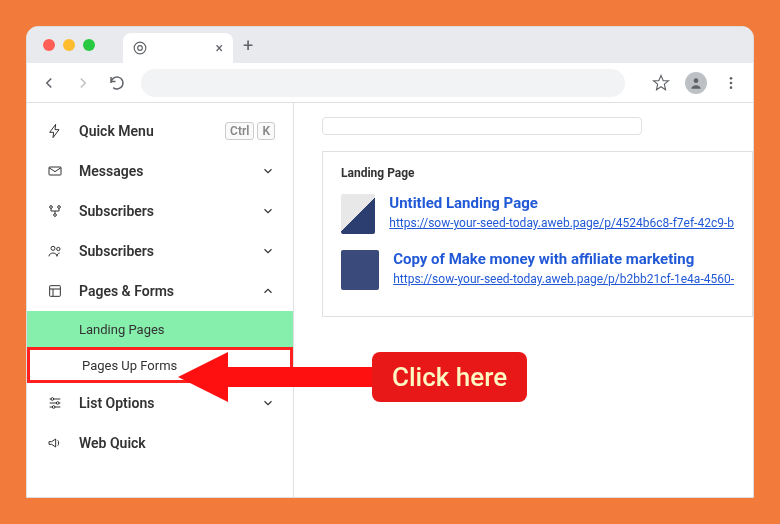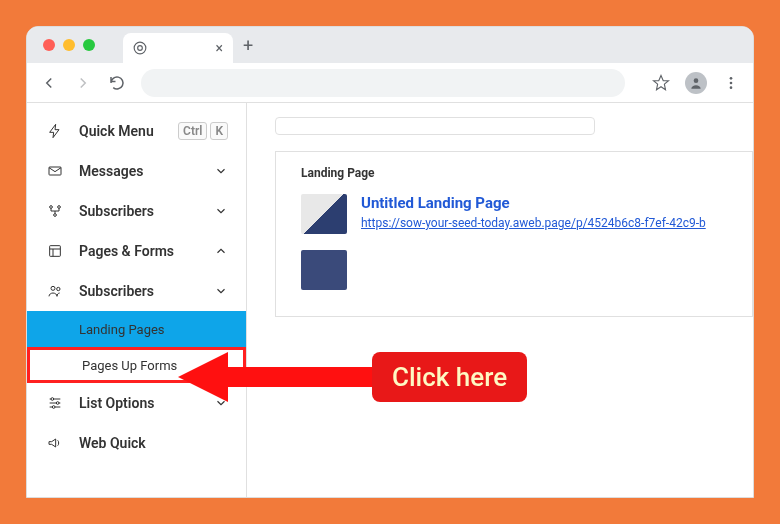--- a/index.html
+++ b/index.html
@@ -13,32 +13,32 @@
     .tab-strip { display:flex; align-items:center; margin-left:20px; height:100%; }
     .tab { background:#fff; height:30px; width:110px; border-radius:8px 8px 0 0; margin-top:6px; display:flex; align-items:center; padding:0 10px; gap:8px; }
     .tab-close { margin-left:auto; font-size:14px; color:#5f6368; cursor:pointer; }
     .new-tab { margin-left:10px; color:#5f6368; font-size:18px; cursor:pointer; }
     .addrbar { height:40px; display:flex; align-items:center; padding:0 12px; gap:14px; background:#fff; border-bottom:1px solid #e0e0e0; }
     .nav-icon { color:#5f6368; display:flex; align-items:center; justify-content:center; width:20px; height:20px; }
     .omnibox { flex:1; height:28px; background:#f1f3f4; border-radius:14px; }
     .addr-right { display:flex; align-items:center; gap:14px; margin-left:12px; }
     .avatar { width:22px; height:22px; border-radius:50%; background:#bdc1c6; display:flex; align-items:center; justify-content:center; }
     .content { display:flex; height:calc(100% - 76px); }
-    .sidebar { width:220px; border-right:1px solid #e0e0e0; padding-top:8px;text-align:center; }
+    .sidebar { width:267px; border-right:1px solid #e0e0e0; padding-top:8px;text-align:center; }
     .side-item { display:flex; align-items:center; height:40px; padding:0 18px; gap:14px; font-size:14px; font-weight:600; color:#333; cursor:pointer; position:relative; }
     .side-item .chev { margin-left:auto; color:#555; }
     .side-item .icon { width:20px; display:flex; align-items:center; justify-content:center; color:#333; }
     .kbd-group { margin-left:auto; display:flex; gap:3px; }
     .kbd { font-size:12px; border:1px solid #ccc; border-radius:3px; padding:1px 4px; color:#888; background:#fafafa; }
     .sub-item { display:flex; align-items:center; height:36px; padding-left:52px; font-size:13px; color:#333; cursor:pointer; }
-    .sub-item.active { background:#0ea5e9; }
+    .sub-item.active { background:#86efac; }
     .sub-item.highlight { border:3px solid #ff2020; }
     .main { flex:1; padding:14px 0 0 28px; overflow:hidden; }
     .card-top { height:18px; border:1px solid #e0e0e0; border-radius:4px; margin-right:0; margin-bottom:16px; width:320px; }
-    .section { border:1px solid #e0e0e0; border-radius:0; padding:14px 25px 10px; }
+    .section { border:1px solid #e0e0e0; border-radius:0; padding:14px 18px 10px; }
     .section-title { font-size:12px; font-weight:700; color:#333; margin-bottom:14px; }
     .lp-row { display:flex; gap:14px; margin-bottom:16px; }
     .thumb { width:46px; height:40px; background:#3a4a7a; border-radius:2px; position:relative; overflow:hidden; }
     .thumb.t1 { background:linear-gradient(135deg,#e8e8e8 50%,#2c3e70 50%); }
     .lp-info { flex:1; }
     .lp-title { color:#2159d6; font-size:15px; font-weight:700; margin-bottom:4px; }
     .lp-url { color:#2159d6; font-size:12px; text-decoration:underline; white-space:nowrap; overflow:hidden; }
     .arrow-overlay { position:absolute; left:178px; top:347px; display:flex; align-items:center; z-index:20; }
     .arrow-svg { width:200px; height:60px; }
     .callout { background:#e81818; color:#fef9c3; font-size:26px; font-weight:500; padding:10px 20px; border-radius:8px; white-space:nowrap; margin-left:-6px; }
@@ -147,44 +147,44 @@
         <span class="chev">
             <svg width="14" height="14" viewBox="0 0 24 24">
               <path d="M6 9l6 6 6-6" fill="none" stroke="#333" stroke-width="2"></path>
             </svg>
           </span>
       </div>
 
       <div class="side-item">
         <span class="icon">
             <svg width="16" height="16" viewBox="0 0 24 24">
-              <rect x="4" y="4" width="16" height="16" rx="1" fill="none" stroke="#333" stroke-width="1.5"></rect>
-              <path d="M4 9h16M9 9v11" fill="none" stroke="#333" stroke-width="1.5"></path>
-            </svg>
-          </span>
-        <span>Pages &amp; Forms</span>
-        <span class="chev">
-            <svg width="14" height="14" viewBox="0 0 24 24">
-              <path d="M6 15l6-6 6 6" fill="none" stroke="#333" stroke-width="2"></path>
-            </svg>
-          </span>
-      </div>
-
-      <div class="side-item">
-        <span class="icon">
-            <svg width="16" height="16" viewBox="0 0 24 24">
               <circle cx="9" cy="8" r="3" fill="none" stroke="#333" stroke-width="1.5"></circle>
               <circle cx="17" cy="9" r="2.5" fill="none" stroke="#333" stroke-width="1.5"></circle>
               <path d="M3 20c0-3 3-5 6-5s6 2 6 5M15 20c0-3 2-5 4-5" fill="none" stroke="#333" stroke-width="1.5"></path>
             </svg>
           </span>
         <span>Subscribers</span>
         <span class="chev">
             <svg width="14" height="14" viewBox="0 0 24 24">
               <path d="M6 9l6 6 6-6" fill="none" stroke="#333" stroke-width="2"></path>
+            </svg>
+          </span>
+      </div>
+
+      <div class="side-item">
+        <span class="icon">
+            <svg width="16" height="16" viewBox="0 0 24 24">
+              <rect x="4" y="4" width="16" height="16" rx="1" fill="none" stroke="#333" stroke-width="1.5"></rect>
+              <path d="M4 9h16M9 9v11" fill="none" stroke="#333" stroke-width="1.5"></path>
+            </svg>
+          </span>
+        <span>Pages &amp; Forms</span>
+        <span class="chev">
+            <svg width="14" height="14" viewBox="0 0 24 24">
+              <path d="M6 15l6-6 6 6" fill="none" stroke="#333" stroke-width="2"></path>
             </svg>
           </span>
       </div>
 
       <div class="sub-item active">
         <span>Landing Pages</span>
       </div>
       <div class="sub-item highlight">
         <span>Pages Up Forms</span>
       </div>
@@ -226,20 +226,24 @@
         <div class="lp-row">
           <div class="thumb t1"></div>
           <div class="lp-info">
             <div class="lp-title">Untitled Landing Page</div>
             <div class="lp-url">https://sow-your-seed-today.aweb.page/p/4524b6c8-f7ef-42c9-b</div>
           </div>
         </div>
 
         <div class="lp-row">
           <div class="thumb"></div>
+          <div class="lp-info">
+            <div class="lp-title">Copy of Make money with affiliate marketing</div>
+            <div class="lp-url">https://sow-your-seed-today.aweb.page/p/b2bb21cf-1e4a-4560-</div>
+          </div>
         </div>
       </div>
     </div>
   </div>
 </div>
 
 <div class="arrow-overlay">
   <svg class="arrow-svg" viewBox="0 0 200 60">
     <path d="M200 20 L50 20 L50 5 L0 30 L50 55 L50 40 L200 40 Z" fill="#ff1010"></path>
   </svg>

